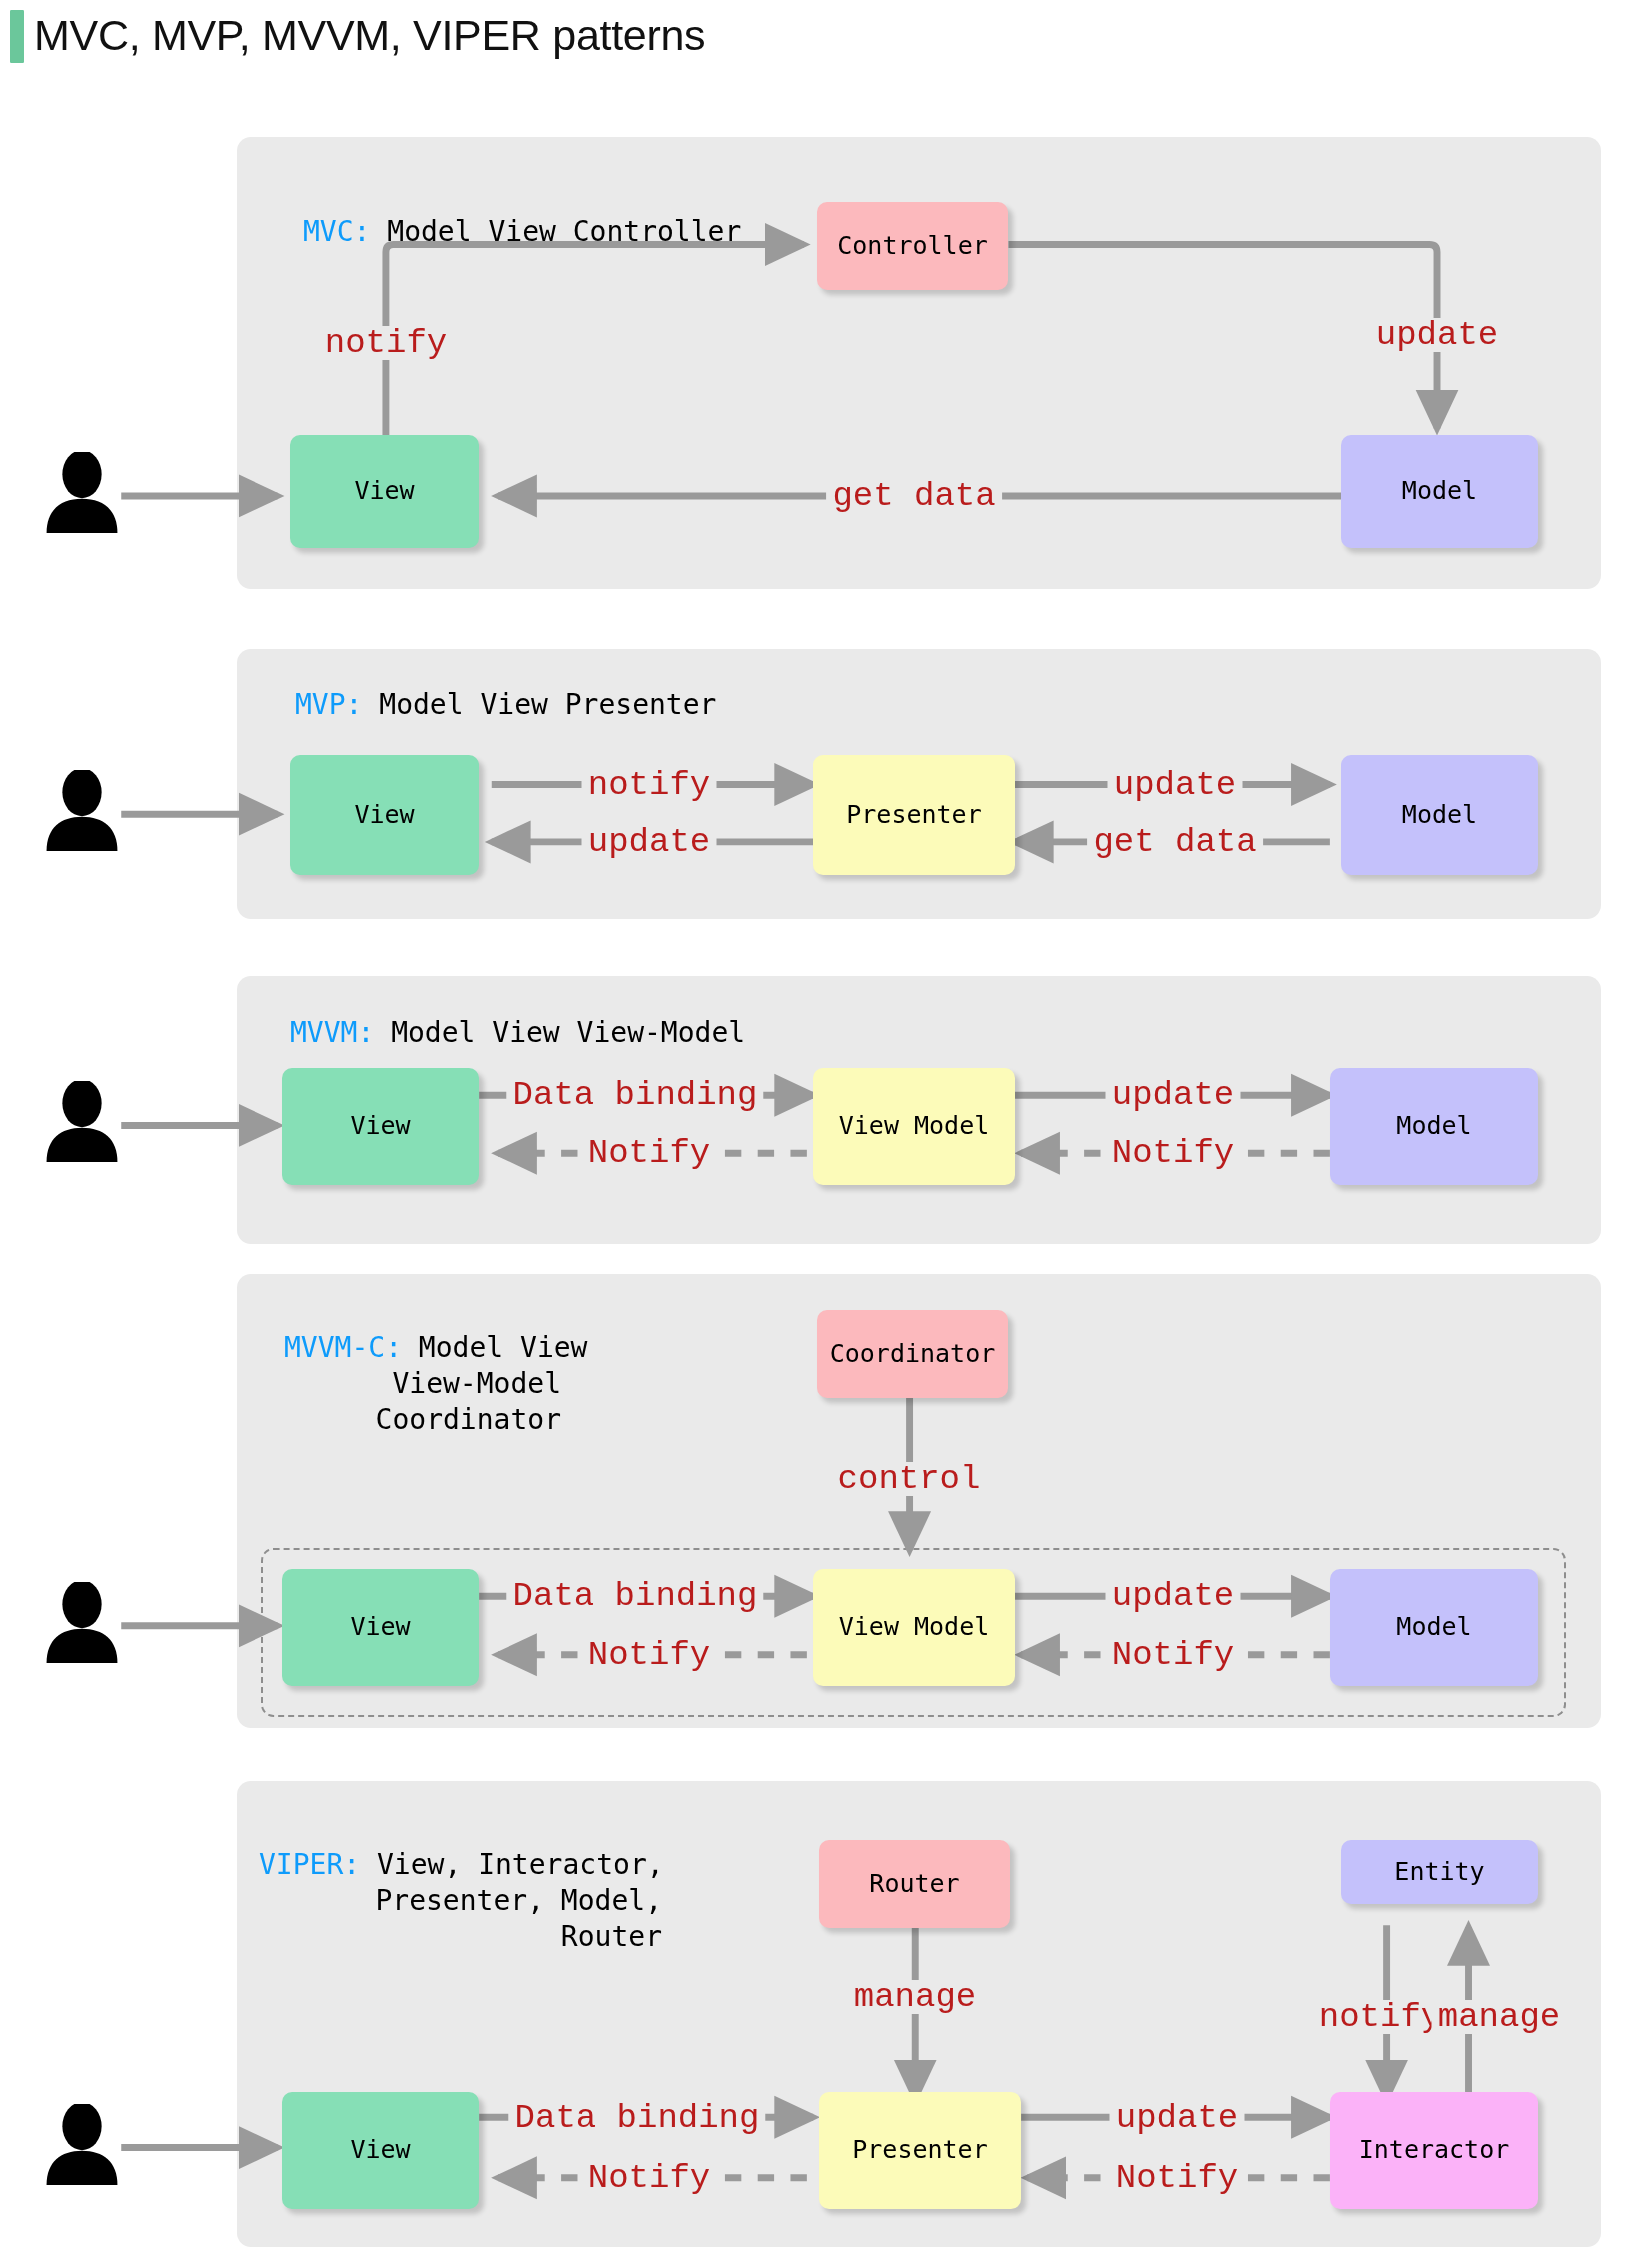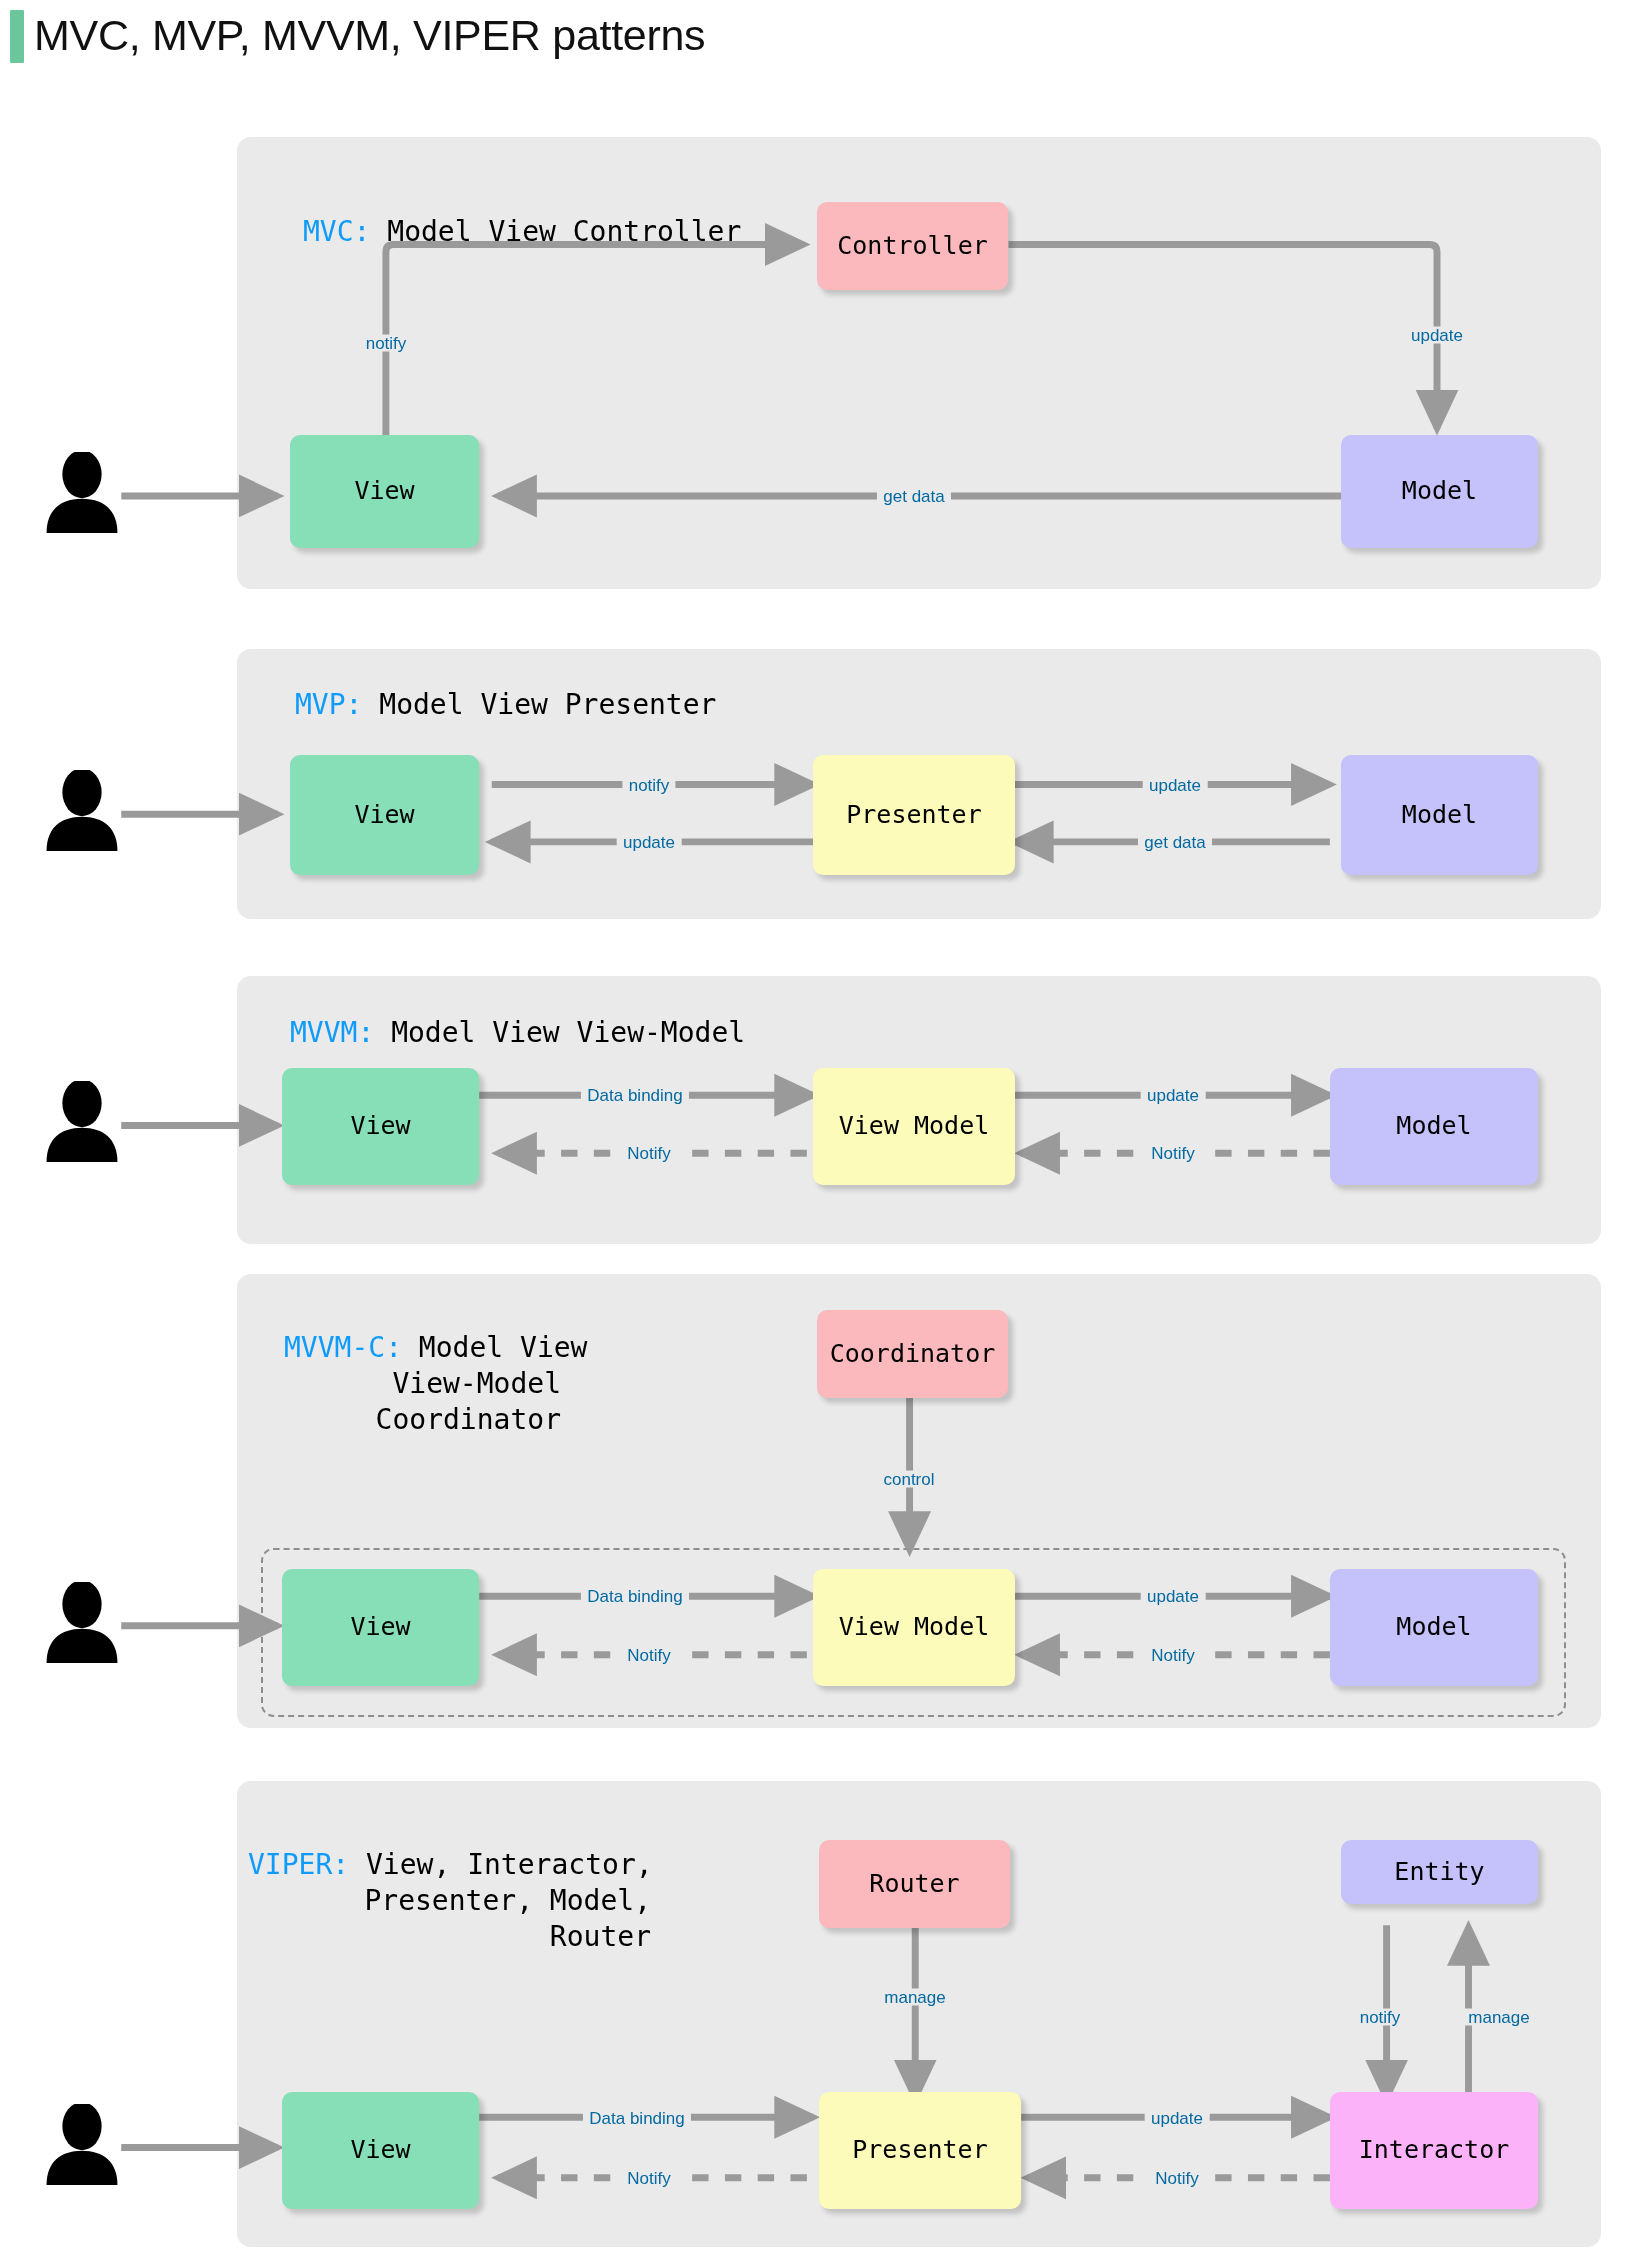--- a/index.html
+++ b/index.html
@@ -29,22 +29,22 @@
         justify-content:center;box-shadow:4.4px 5px 5.7px rgba(0,0,0,0.17);
         font-family:"DejaVu Sans Mono", monospace;font-size:25px;color:#000;
         text-align:center;line-height:1.15;}
   .n-view{background:#86dfb6;}
   .n-model{background:#c4c1fb;}
   .n-ctrl{background:#fcb9bd;}
   .n-pres{background:#fcfbb9;}
   .n-inter{background:#fbb2f8;text-align:right;}
 
   
-  .wlabel{position:absolute;font-family:Liberation Sans, sans-serif;font-size:17px;
-          color:#0369a1;white-space:nowrap;background:#eaeaea;padding:0 6.3px;
+  .wlabel{position:absolute;font-family:Liberation Mono, monospace;font-size:34px;
+          color:#b91c1c;white-space:nowrap;background:#eaeaea;padding:0 6.3px;
           transform:translate(-50%,-50%);line-height:1;}
 
   
   .sect-title{position:absolute;font-family:"DejaVu Sans Mono", monospace;font-size:28px;
               color:#000;line-height:1.28;white-space:pre;}
   .sect-title .pfx{color:#0e9bfb;}
   .ta-right{text-align:right;}
 
   
   .person{position:absolute;width:76px;height:81px;}
@@ -203,21 +203,21 @@
 <div class="node n-view" style="left:282px;top:1569px;width:197px;height:117px;">View</div>
 <div class="node n-pres" style="left:813px;top:1569px;width:202px;height:117px;">View Model</div>
 <div class="node n-model" style="left:1330px;top:1569px;width:208px;height:117px;">Model</div>
 
 <div class="wlabel" style="left:909px;top:1468px;margin-top:11px;">control</div>
 <div class="wlabel" style="left:635px;top:1596px;">Data binding</div>
 <div class="wlabel" style="left:649px;top:1655px;">Notify</div>
 <div class="wlabel" style="left:1173px;top:1596px;">update</div>
 <div class="wlabel" style="left:1173px;top:1655px;">Notify</div>
 
-<div class="sect-title ta-right" style="left:248px;top:1847px;width:403px;"><span class="pfx">VIPER:</span><span> View, Interactor,</span><br><span>Presenter, Model,</span><br><span>Router</span></div>
+<div class="sect-title ta-right" style="left:259px;top:1847px;width:403px;"><span class="pfx">VIPER:</span><span> View, Interactor,</span><br><span>Presenter, Model,</span><br><span>Router</span></div>
 
 <div class="node n-ctrl" style="left:819px;top:1840px;width:191px;height:88px;">Router</div>
 <div class="node n-model" style="left:1341px;top:1840px;width:197px;height:64px;">Entity</div>
 <div class="node n-view" style="left:282px;top:2092px;width:197px;height:117px;">View</div>
 <div class="node n-pres" style="left:819px;top:2092px;width:202px;height:117px;">Presenter</div>
 <div class="node n-inter" style="left:1330px;top:2092px;width:208px;height:117px;">Interactor</div>
 
 <div class="wlabel" style="left:915px;top:1997px;">manage</div>
 <div class="wlabel" style="left:1380px;top:2017px;">notify</div>
 <div class="wlabel" style="left:1499px;top:2017px;">manage</div>

